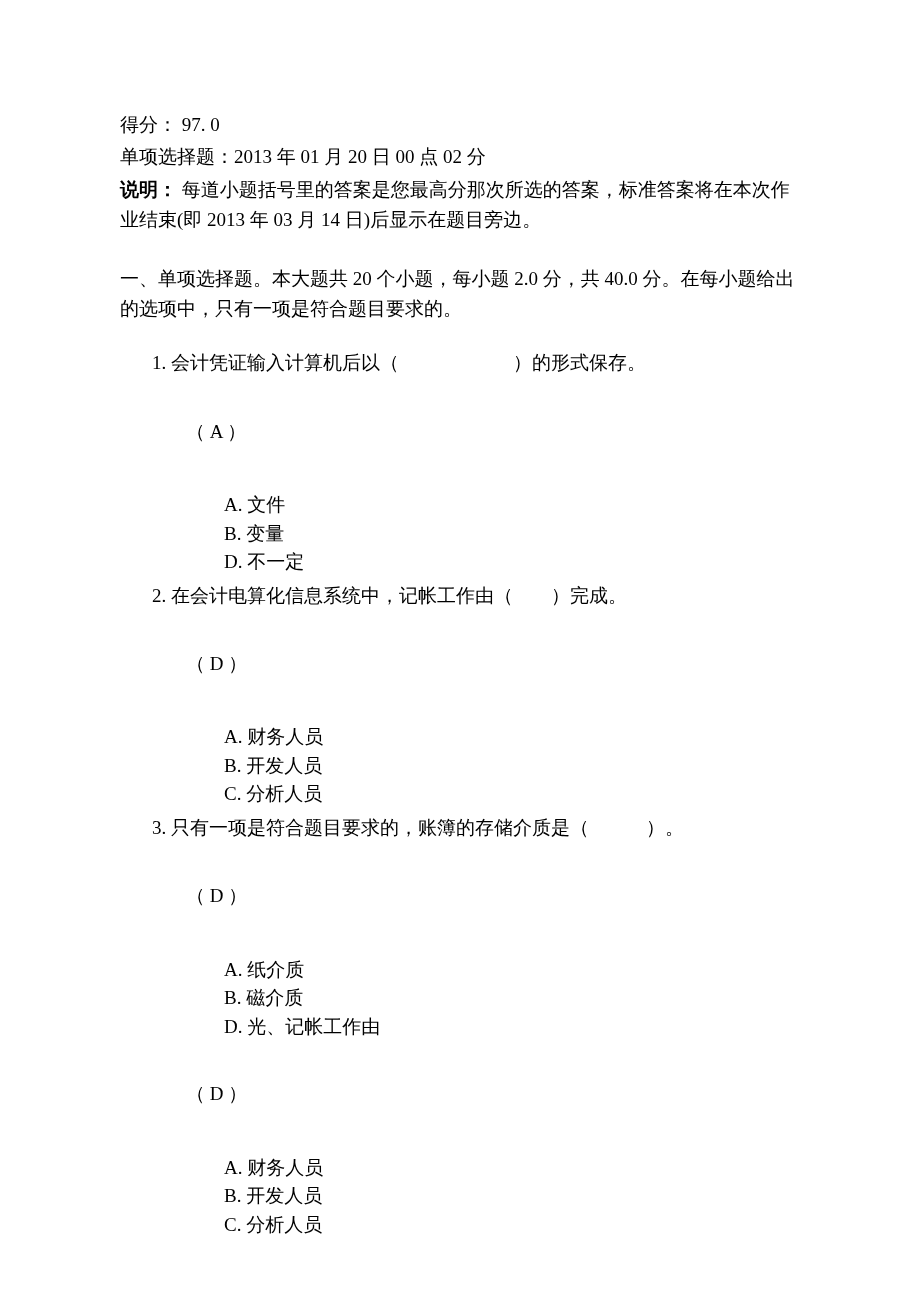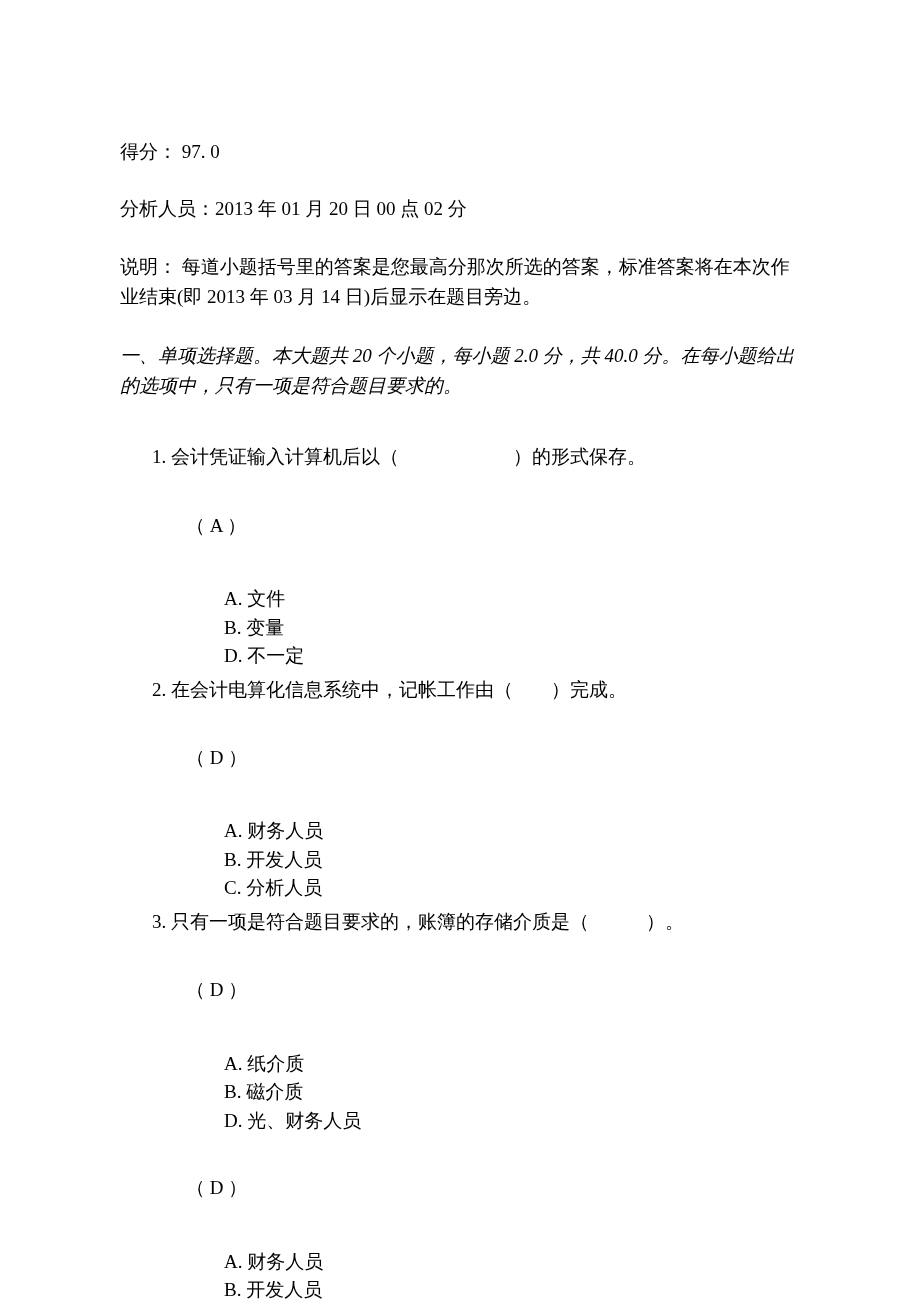--- a/index.html
+++ b/index.html
@@ -11,29 +11,27 @@
       font-family: "SimSun", "宋体", serif;
       font-size: 19px;
       line-height: 1.6;
       color: #000;
       background: #fff;
       padding: 110px 120px 40px 120px;
       width: 920px;
     }
     .header-line {
       margin-bottom: 2px;
-      margin-top: 27px;
     }
     .bold {
-      font-weight: normal;
+      font-weight: bold;
     }
     .section-intro {
       margin-top: 28px;
-      margin-bottom: 41px;
-      font-style: italic;
+      margin-bottom: 24px;
     }
     .question-block {
       padding-left: 32px;
       margin-bottom: 4px;
     }
     .question-stem {
       margin-bottom: 2px;
       padding-left: 6px;
       text-indent: -6px;
     }
@@ -48,21 +46,21 @@
       line-height: 1.5;
     }
   </style>
 </head>
 <body>
 
 <div class="header-line">
   <span>得分：</span><span> 97. 0</span>
 </div>
 <div class="header-line">
-  <span>分析人员：</span><span>2013 年 01 月 20 日 00 点 02 分</span>
+  <span>单项选择题：</span><span>2013 年 01 月 20 日 00 点 02 分</span>
 </div>
 <div class="header-line">
   <span class="bold">说明：</span><span>  每道小题括号里的答案是您最高分那次所选的答案，标准答案将在本次作业结束(即 2013 年 03 月 14 日)后显示在题目旁边。</span>
 </div>
 
 <div class="section-intro">一、单项选择题。本大题共 20 个小题，每小题 2.0 分，共 40.0 分。在每小题给出的选项中，只有一项是符合题目要求的。</div>
 
 <div id="questions-container">
     <div class="question-block">
       <div class="question-stem"><span>1.</span> <span>会计凭证输入计算机后以（　　　　　　）的形式保存。</span></div>
@@ -81,21 +79,21 @@
         <div class="option-row"><span>B.</span> <span>开发人员</span></div>
         <div class="option-row"><span>C.</span> <span>分析人员</span></div>
       </div>
     </div>
     <div class="question-block">
       <div class="question-stem"><span>3.</span> <span>只有一项是符合题目要求的，账簿的存储介质是（　　　）。</span></div>
       <div class="answer-line">（ D ）</div>
       <div class="options">
         <div class="option-row"><span>A.</span> <span>纸介质</span></div>
         <div class="option-row"><span>B.</span> <span>磁介质</span></div>
-        <div class="option-row"><span>D.</span> <span>光、财务人员</span></div>
+        <div class="option-row"><span>D.</span> <span>光、记帐工作由</span></div>
       </div>
     </div>
     <div class="question-block">
       <div class="answer-line">（ D ）</div>
       <div class="options">
         <div class="option-row"><span>A.</span> <span>财务人员</span></div>
         <div class="option-row"><span>B.</span> <span>开发人员</span></div>
         <div class="option-row"><span>C.</span> <span>分析人员</span></div>
       </div>
     </div>

